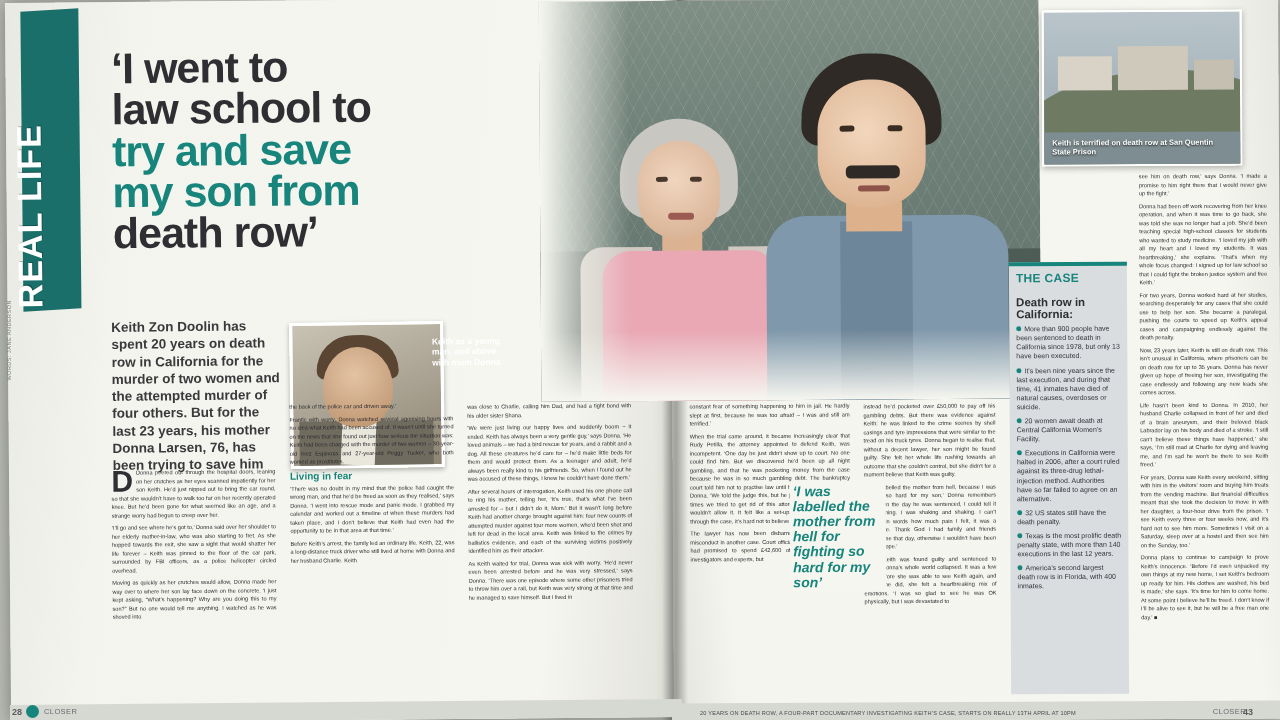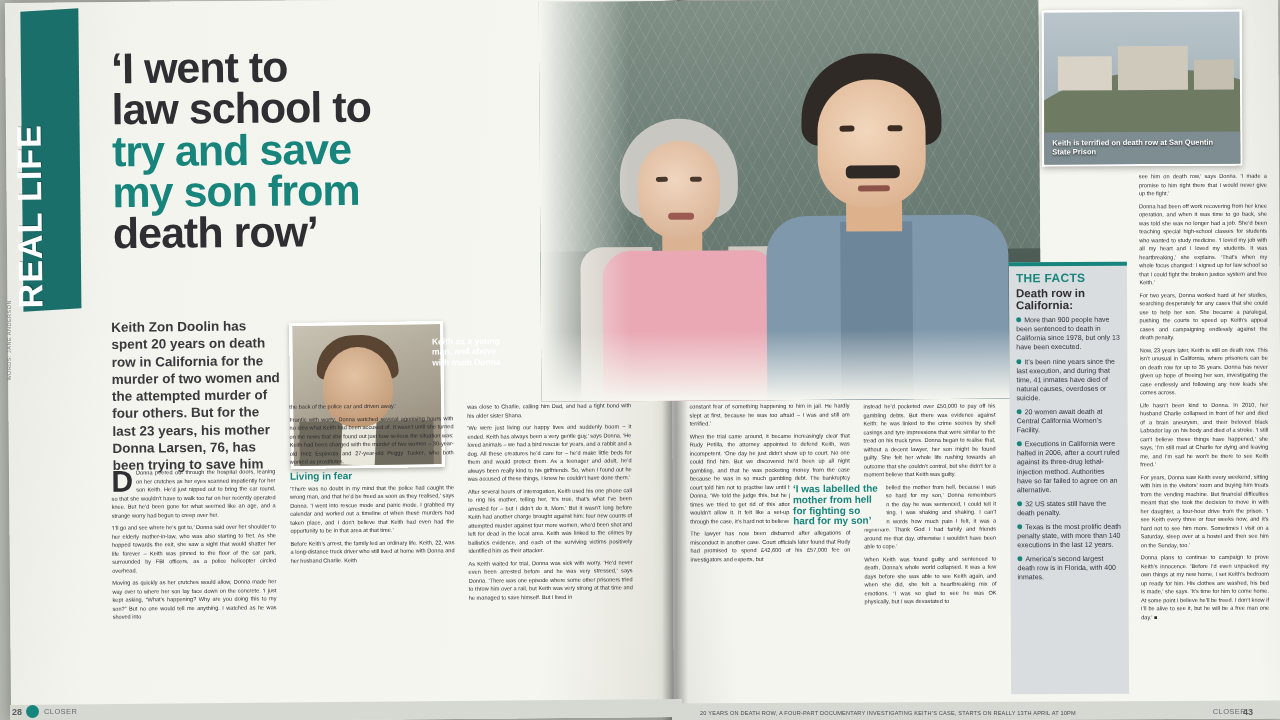--- a/index.html
+++ b/index.html
@@ -98,21 +98,21 @@
   .pr-b2{position:absolute;left:74px;top:34px;width:70px;height:44px;background:#cfc9bb;}
   .pr-b3{position:absolute;left:150px;top:48px;width:40px;height:30px;background:#c4bfb1;}
   .pr-water{position:absolute;left:0;top:120px;width:196px;height:34px;background:#7e8d91;}
   .pr-cap{position:absolute;left:8px;bottom:8px;width:178px;color:#fff;font-size:7.5px;line-height:1.2;font-weight:bold;
      text-shadow:0 1px 2px rgba(0,0,0,.8);}
 
   
   .facts{position:absolute;left:1010px;top:262px;width:118px;height:432px;background:#d9dde0;
      border-top:4px solid #17857c;transform:rotate(-0.3deg);padding:5px 7px;box-sizing:border-box;}
   .facts h3{margin:0;color:#17857c;font-size:12px;font-weight:bold;letter-spacing:.3px;}
-  .facts h4{margin:2px 0 4px;color:#2f2f33;font-size:11.5px;line-height:1.05;font-weight:bold;}
+  .facts h4{margin:11px 0 4px;color:#2f2f33;font-size:11.5px;line-height:1.05;font-weight:bold;}
   .facts li{list-style:none;margin:0 0 5px;padding:0;font-size:7px;line-height:1.3;color:#33333a;}
   .facts ul{margin:0;padding:0;}
   .bullet{display:inline-block;width:5px;height:5px;border-radius:50%;background:#17857c;margin-right:3px;}
 
   
   .col{position:absolute;font-size:5.6px;line-height:1.52;color:#2c2c30;text-align:justify;
        column-gap:0;}
   .col p{margin:0 0 4px;}
   .col h5{margin:5px 0 3px;font-size:10px;color:#17857c;font-weight:bold;line-height:1;}
   .dropcap{float:left;font-size:30px;line-height:24px;font-weight:bold;color:#2f2f33;margin:1px 3px 0 0;}
@@ -120,21 +120,21 @@
   .c1{left:112px;top:468px;width:164px;transform:rotate(-0.5deg);}
   .c2{left:290px;top:402px;width:164px;transform:rotate(-0.5deg);}
   .c3{left:468px;top:402px;width:164px;transform:rotate(-0.5deg);}
   .c4{left:690px;top:402px;width:160px;transform:rotate(-0.35deg);}
   .c5{left:864px;top:402px;width:132px;transform:rotate(-0.35deg);}
   .c6{left:1140px;top:172px;width:128px;transform:rotate(-0.3deg);}
 
   
   .pullquote{position:absolute;left:790px;top:482px;width:96px;transform:rotate(-0.4deg);
      background:#f6f6f0;padding:2px 3px;box-sizing:border-box;
-     font-size:10px;line-height:1.08;font-weight:bold;color:#17857c;}
+     font-size:14px;line-height:1.08;font-weight:bold;font-style:italic;color:#17857c;}
 
   
   .foot-left{position:absolute;left:10px;bottom:0;width:672px;height:18px;background:#d6d8d2;transform:rotate(-0.5deg);}
   .foot-right{position:absolute;left:672px;bottom:0;width:608px;height:18px;background:#d6d8d2;transform:rotate(-0.3deg);}
   .foot-num{position:absolute;bottom:3px;font-size:9px;color:#5c5c60;font-weight:bold;}
   .foot-label{position:absolute;bottom:4px;font-size:7.5px;color:#6a6a6e;letter-spacing:.4px;}
   .foot-credit{position:absolute;bottom:4px;left:700px;font-size:5.6px;color:#4a4a4e;letter-spacing:.2px;}
   .vert-credit{position:absolute;left:6px;top:300px;font-size:5.5px;color:#7d7d80;
      writing-mode:vertical-rl;transform:rotate(180deg);letter-spacing:.5px;}
   .logo{position:absolute;bottom:2px;left:26px;width:13px;height:13px;border-radius:50%;background:#17857c;}
@@ -205,21 +205,21 @@
 
   <div class="younghoto">
     <div class="yp-suit"></div>
     <div class="yp-shirt"></div>
     <div class="yp-hair"></div>
     <div class="yp-face"></div>
   </div>
   <div class="yp-cap">Keith as a young man, and above with mum Donna</div>
 
   <div class="facts">
-    <h3>THE FACTS</h3>
+    <h3>THE CASE</h3>
     <h4>Death row in California:</h4>
     <ul>
       <li><span class="bullet"></span><span>More than 900 people have been sentenced to death in California since 1978, but only 13 have been executed.</span></li>
       <li><span class="bullet"></span><span>It’s been nine years since the last execution, and during that time, 41 inmates have died of natural causes, overdoses or suicide.</span></li>
       <li><span class="bullet"></span><span>20 women await death at Central California Women’s Facility.</span></li>
       <li><span class="bullet"></span><span>Executions in California were halted in 2006, after a court ruled against its three-drug lethal-injection method. Authorities have so far failed to agree on an alternative.</span></li>
       <li><span class="bullet"></span><span>32 US states still have the death penalty.</span></li>
       <li><span class="bullet"></span><span>Texas is the most prolific death penalty state, with more than 140 executions in the last 12 years.</span></li>
       <li><span class="bullet"></span><span>America’s second largest death row is in Florida, with 400 inmates.</span></li>
     </ul>

